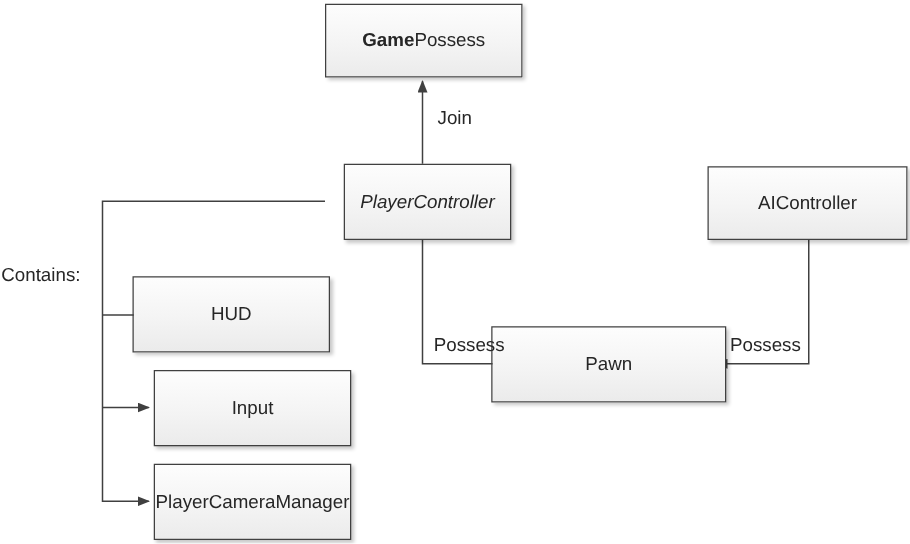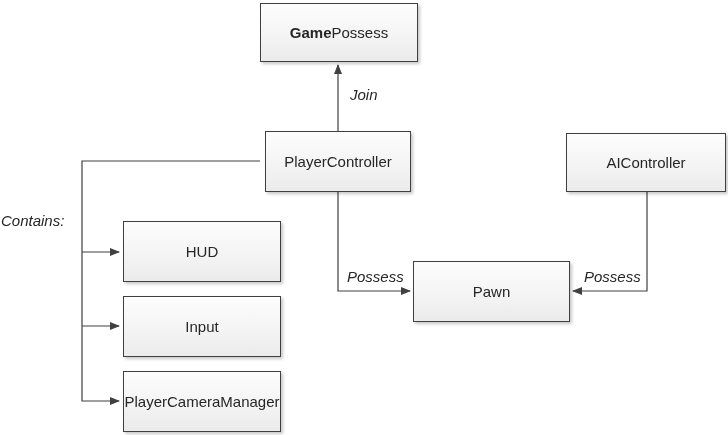--- a/index.html
+++ b/index.html
@@ -34,30 +34,29 @@
     color: #262626;
     text-align: center;
   }
   .node.multi {
     line-height: 18px;
   }
   .node .title { font-weight: bold; }
   .edge-label {
     position: absolute;
     font-size: 15px;
-    font-style: italic;
     color: #262626;
     white-space: nowrap;
   }
   
   #game  { left: 260px; top: 3px;   width: 158px; height: 59px; }
-  #pc    { left: 265px; top: 131px; width: 146px; height: 61px; }
+  #pc    { left: 275px; top: 131px; width: 134px; height: 61px; font-style: italic; }
   #aic   { left: 566px; top: 133px; width: 160px; height: 59px; text-align: right; }
-  #pawn  { left: 413px; top: 261px; width: 157px; height: 61px; }
-  #hud   { left: 123px; top: 221px; width: 158px; height: 61px; }
+  #pawn  { left: 393px; top: 261px; width: 188px; height: 61px; }
+  #hud   { left: 106px; top: 221px; width: 158px; height: 61px; }
   #input { left: 123px; top: 296px; width: 158px; height: 61px; }
   #pcm   { left: 123px; top: 371px; width: 158px; height: 61px; }
   
   #lbl-join     { left: 350px; top: 86px;  }
   #lbl-poss-l   { left: 347px; top: 268px; }
   #lbl-poss-r   { left: 584px; top: 268px; }
   #lbl-contains { left: 1px;   top: 212px; }
 </style>
 </head>
 <body>

